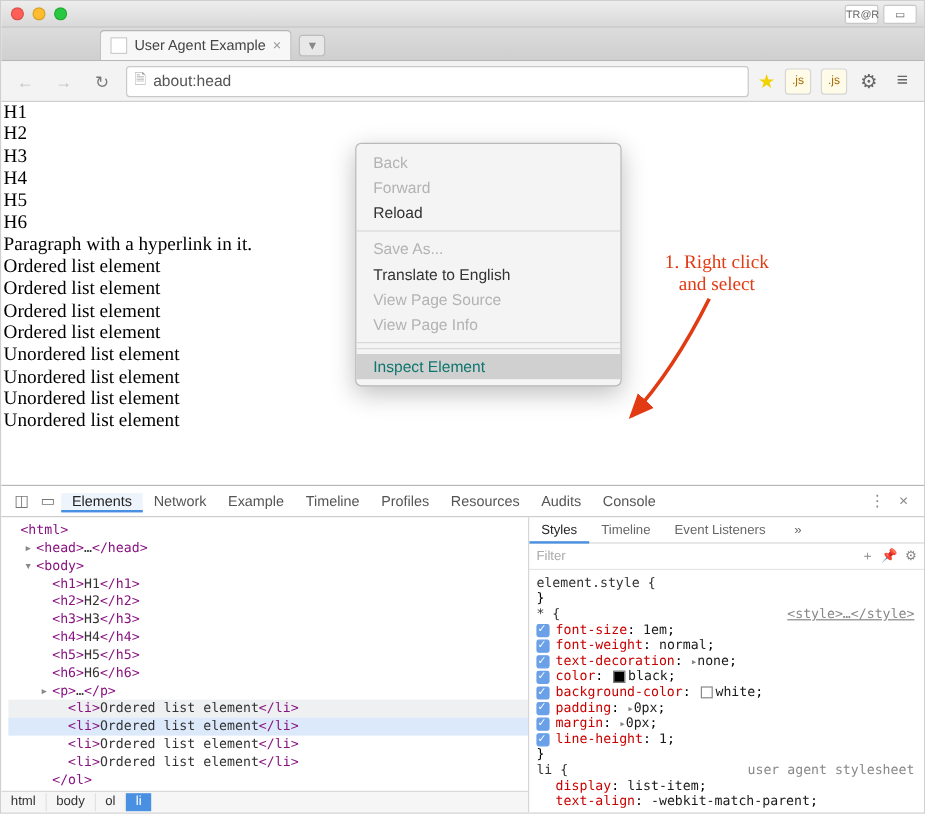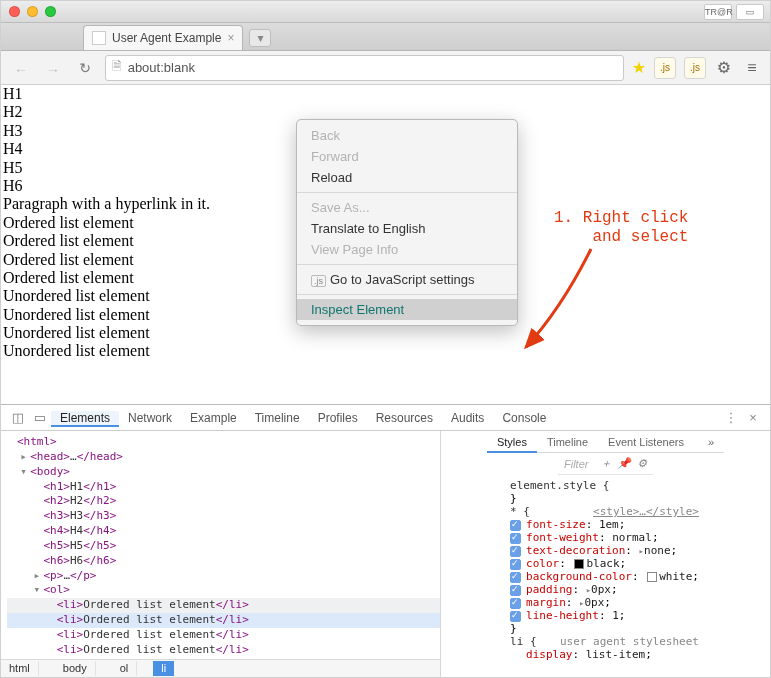--- a/index.html
+++ b/index.html
@@ -117,21 +117,21 @@
   color:#333;
 }
 .ctxmenu .item { padding:3px 14px; }
 .ctxmenu .item.disabled { color:#b3b3b3; }
 .ctxmenu .sep { height:1px; background:#d8d8d8; margin:4px 0; }
 .ctxmenu .item.hl { background:#d0d0d0; color:#0f766e; }
 .ctxmenu .jsicon { font-size:9px; border:1px solid #bbb; border-radius:2px; padding:0 2px; margin-right:4px; color:#888; }
 
 
 .annot { position:absolute; font-family:"Comic Sans MS","Marker Felt",cursive; color:#e23a12; font-size:16px; line-height:1.2; }
-.annot1 { left:553px; top:208px; text-align:right;font-family:Liberation Mono, monospace; }
+.annot1 { left:553px; top:208px; text-align:center; }
 .annot2 { left:280px; top:482px; text-align:center; }
 svg.arrow { position:absolute; pointer-events:none; }
 
 
 .devtools {
   position:absolute;
   left:0; right:0; bottom:0;
   height:273px;
   background:#fff;
   border-top:1px solid #b8b8b8;
@@ -173,31 +173,31 @@
 .sel-row { background:#dbe9fb; }
 .hov-row { background:#eef0f1; }
 
 .dt-crumb {
   position:absolute; left:0; right:0; bottom:0;
   height:18px;
   border-top:1px solid #d9d9d9;
   background:#f6f6f6;
   font-family:"Lucida Grande",Arial,sans-serif;
   font-size:11px;
-  display:flex; align-items:center; gap:16px;
+  display:flex; align-items:center; gap:0;
 }
 .dt-crumb span { padding:0 8px; border-right:1px solid #e2e2e2; }
 .dt-crumb .cur { background:#4a90e2; color:#fff; border-right:none; }
 
-.dt-right { flex:1; display:flex; flex-direction:column; overflow:hidden;align-items:center; }
+.dt-right { flex:1; display:flex; flex-direction:column; overflow:hidden; }
 .dt-rtabs { height:22px; border-bottom:1px solid #d8d8d8; display:flex; align-items:center; font-size:11px; color:#666; }
 .dt-rtabs .rt { padding:0 10px; height:22px; line-height:22px; }
 .dt-rtabs .rt.active { color:#222; border-bottom:2px solid #4a90e2; }
 .dt-rtabs .more { margin-left:4px; }
-.dt-filter { height:22px; border-bottom:1px solid #e5e5e5; display:flex; align-items:center; padding:0 6px; gap:6px; font-size:11px; color:#aaa;font-style:italic; }
+.dt-filter { height:22px; border-bottom:1px solid #e5e5e5; display:flex; align-items:center; padding:0 6px; gap:6px; font-size:11px; color:#aaa; }
 .dt-filter .plus, .dt-filter .pin, .dt-filter .gear { color:#888; }
 .dt-rules {
   flex:1;
   padding:4px 8px 4px 6px;
   font-family:Menlo,Consolas,monospace;
   font-size:11px;
   overflow:hidden;
   position:relative;
 }
 .rule-sel { color:#333; }
@@ -241,21 +241,21 @@
   </div>
   <div class="newtab">▾</div>
 </div>
 
 <div class="toolbar">
   <div class="nav-btn disabled">←</div>
   <div class="nav-btn disabled">→</div>
   <div class="nav-btn">↻</div>
   <div class="omnibox">
     <span class="docicon">🗎</span>
-    <span>about:blank</span>
+    <span>about:head</span>
   </div>
   <span class="star">★</span>
   <div class="ext">.js</div>
   <div class="ext">.js</div>
   <span class="menu-icon">⚙</span>
   <span class="menu-icon">≡</span>
 </div>
 
 <div class="page" id="page-lines">
     <div class="line">H1</div>
@@ -275,23 +275,23 @@
     <div class="line">Unordered list element</div>
   </div>
 
 <div class="ctxmenu" id="ctxmenu">
     <div class="item disabled"><span>Back</span></div>
     <div class="item disabled"><span>Forward</span></div>
     <div class="item"><span>Reload</span></div>
     <div class="sep"></div>
     <div class="item disabled"><span>Save As...</span></div>
     <div class="item"><span>Translate to English</span></div>
+    <div class="item disabled"><span>View Page Source</span></div>
     <div class="item disabled"><span>View Page Info</span></div>
     <div class="sep"></div>
-    <div class="item"><span class="jsicon">.js</span><span>Go to JavaScript settings</span></div>
     <div class="sep"></div>
     <div class="item hl"><span>Inspect Element</span></div>
   </div>
 
 <div class="annot annot1">
   <div>1. Right click</div>
   <div>and select</div>
 </div>
 <svg class="arrow" style="left:500px; top:238px;" width="100" height="120">
   <defs>
@@ -331,21 +331,20 @@
       <div class="row"><span class="arrow-t"> </span><span class="tag">&lt;html&gt;</span></div>
         <div class="row">  <span class="arrow-t">▸</span><span class="tag">&lt;head&gt;</span>…<span class="tag">&lt;/head&gt;</span></div>
         <div class="row">  <span class="arrow-t">▾</span><span class="tag">&lt;body&gt;</span></div>
         <div class="row">    <span class="arrow-t"> </span><span class="tag">&lt;h1&gt;</span>H1<span class="tag">&lt;/h1&gt;</span></div>
         <div class="row">    <span class="arrow-t"> </span><span class="tag">&lt;h2&gt;</span>H2<span class="tag">&lt;/h2&gt;</span></div>
         <div class="row">    <span class="arrow-t"> </span><span class="tag">&lt;h3&gt;</span>H3<span class="tag">&lt;/h3&gt;</span></div>
         <div class="row">    <span class="arrow-t"> </span><span class="tag">&lt;h4&gt;</span>H4<span class="tag">&lt;/h4&gt;</span></div>
         <div class="row">    <span class="arrow-t"> </span><span class="tag">&lt;h5&gt;</span>H5<span class="tag">&lt;/h5&gt;</span></div>
         <div class="row">    <span class="arrow-t"> </span><span class="tag">&lt;h6&gt;</span>H6<span class="tag">&lt;/h6&gt;</span></div>
         <div class="row">    <span class="arrow-t">▸</span><span class="tag">&lt;p&gt;</span>…<span class="tag">&lt;/p&gt;</span></div>
-        <div class="row">    <span class="arrow-t">▾</span><span class="tag">&lt;ol&gt;</span></div>
         <div class="row hov-row">      <span class="arrow-t"> </span><span class="tag">&lt;li&gt;</span>Ordered list element<span class="tag">&lt;/li&gt;</span></div>
         <div class="row sel-row">      <span class="arrow-t"> </span><span class="tag">&lt;li&gt;</span>Ordered list element<span class="tag">&lt;/li&gt;</span></div>
         <div class="row">      <span class="arrow-t"> </span><span class="tag">&lt;li&gt;</span>Ordered list element<span class="tag">&lt;/li&gt;</span></div>
         <div class="row">      <span class="arrow-t"> </span><span class="tag">&lt;li&gt;</span>Ordered list element<span class="tag">&lt;/li&gt;</span></div>
         <div class="row">    <span class="arrow-t"> </span><span class="tag">&lt;/ol&gt;</span></div>
         <div class="row">    <span class="arrow-t">▸</span><span class="tag">&lt;ul&gt;</span>…<span class="tag">&lt;/ul&gt;</span></div>
         <div class="dt-crumb" id="crumb">
           <span>html</span>
           <span>body</span>
           <span>ol</span>
@@ -374,16 +373,17 @@
           <div class="prop"><input type="checkbox" class="cb" checked="" style=""><span class="pname">font-weight</span>: <span class="pval">normal</span>;</div>
           <div class="prop"><input type="checkbox" class="cb" checked="" style=""><span class="pname">text-decoration</span>: <span class="tri">▸</span><span class="pval">none</span>;</div>
           <div class="prop"><input type="checkbox" class="cb" checked="" style=""><span class="pname">color</span>: <span class="swatch black"></span><span class="pval">black</span>;</div>
           <div class="prop"><input type="checkbox" class="cb" checked="" style=""><span class="pname">background-color</span>: <span class="swatch white"></span><span class="pval">white</span>;</div>
           <div class="prop"><input type="checkbox" class="cb" checked="" style=""><span class="pname">padding</span>: <span class="tri">▸</span><span class="pval">0px</span>;</div>
           <div class="prop"><input type="checkbox" class="cb" checked="" style=""><span class="pname">margin</span>: <span class="tri">▸</span><span class="pval">0px</span>;</div>
           <div class="prop"><input type="checkbox" class="cb" checked="" style=""><span class="pname">line-height</span>: <span class="pval">1</span>;</div>
           <div>}</div>
           <div><span class="rule-sel">li {</span><span class="rule-source2">user agent stylesheet</span></div>
           <div class="prop" style="padding-left: 16px;"><span class="pname">display</span>: <span class="pval">list-item</span>;</div>
+          <div class="prop" style="padding-left: 16px;"><span class="pname">text-align</span>: <span class="pval">-webkit-match-parent</span>;</div>
         </div>
     </div>
   </div>
 </div>
 
 </body></html>

